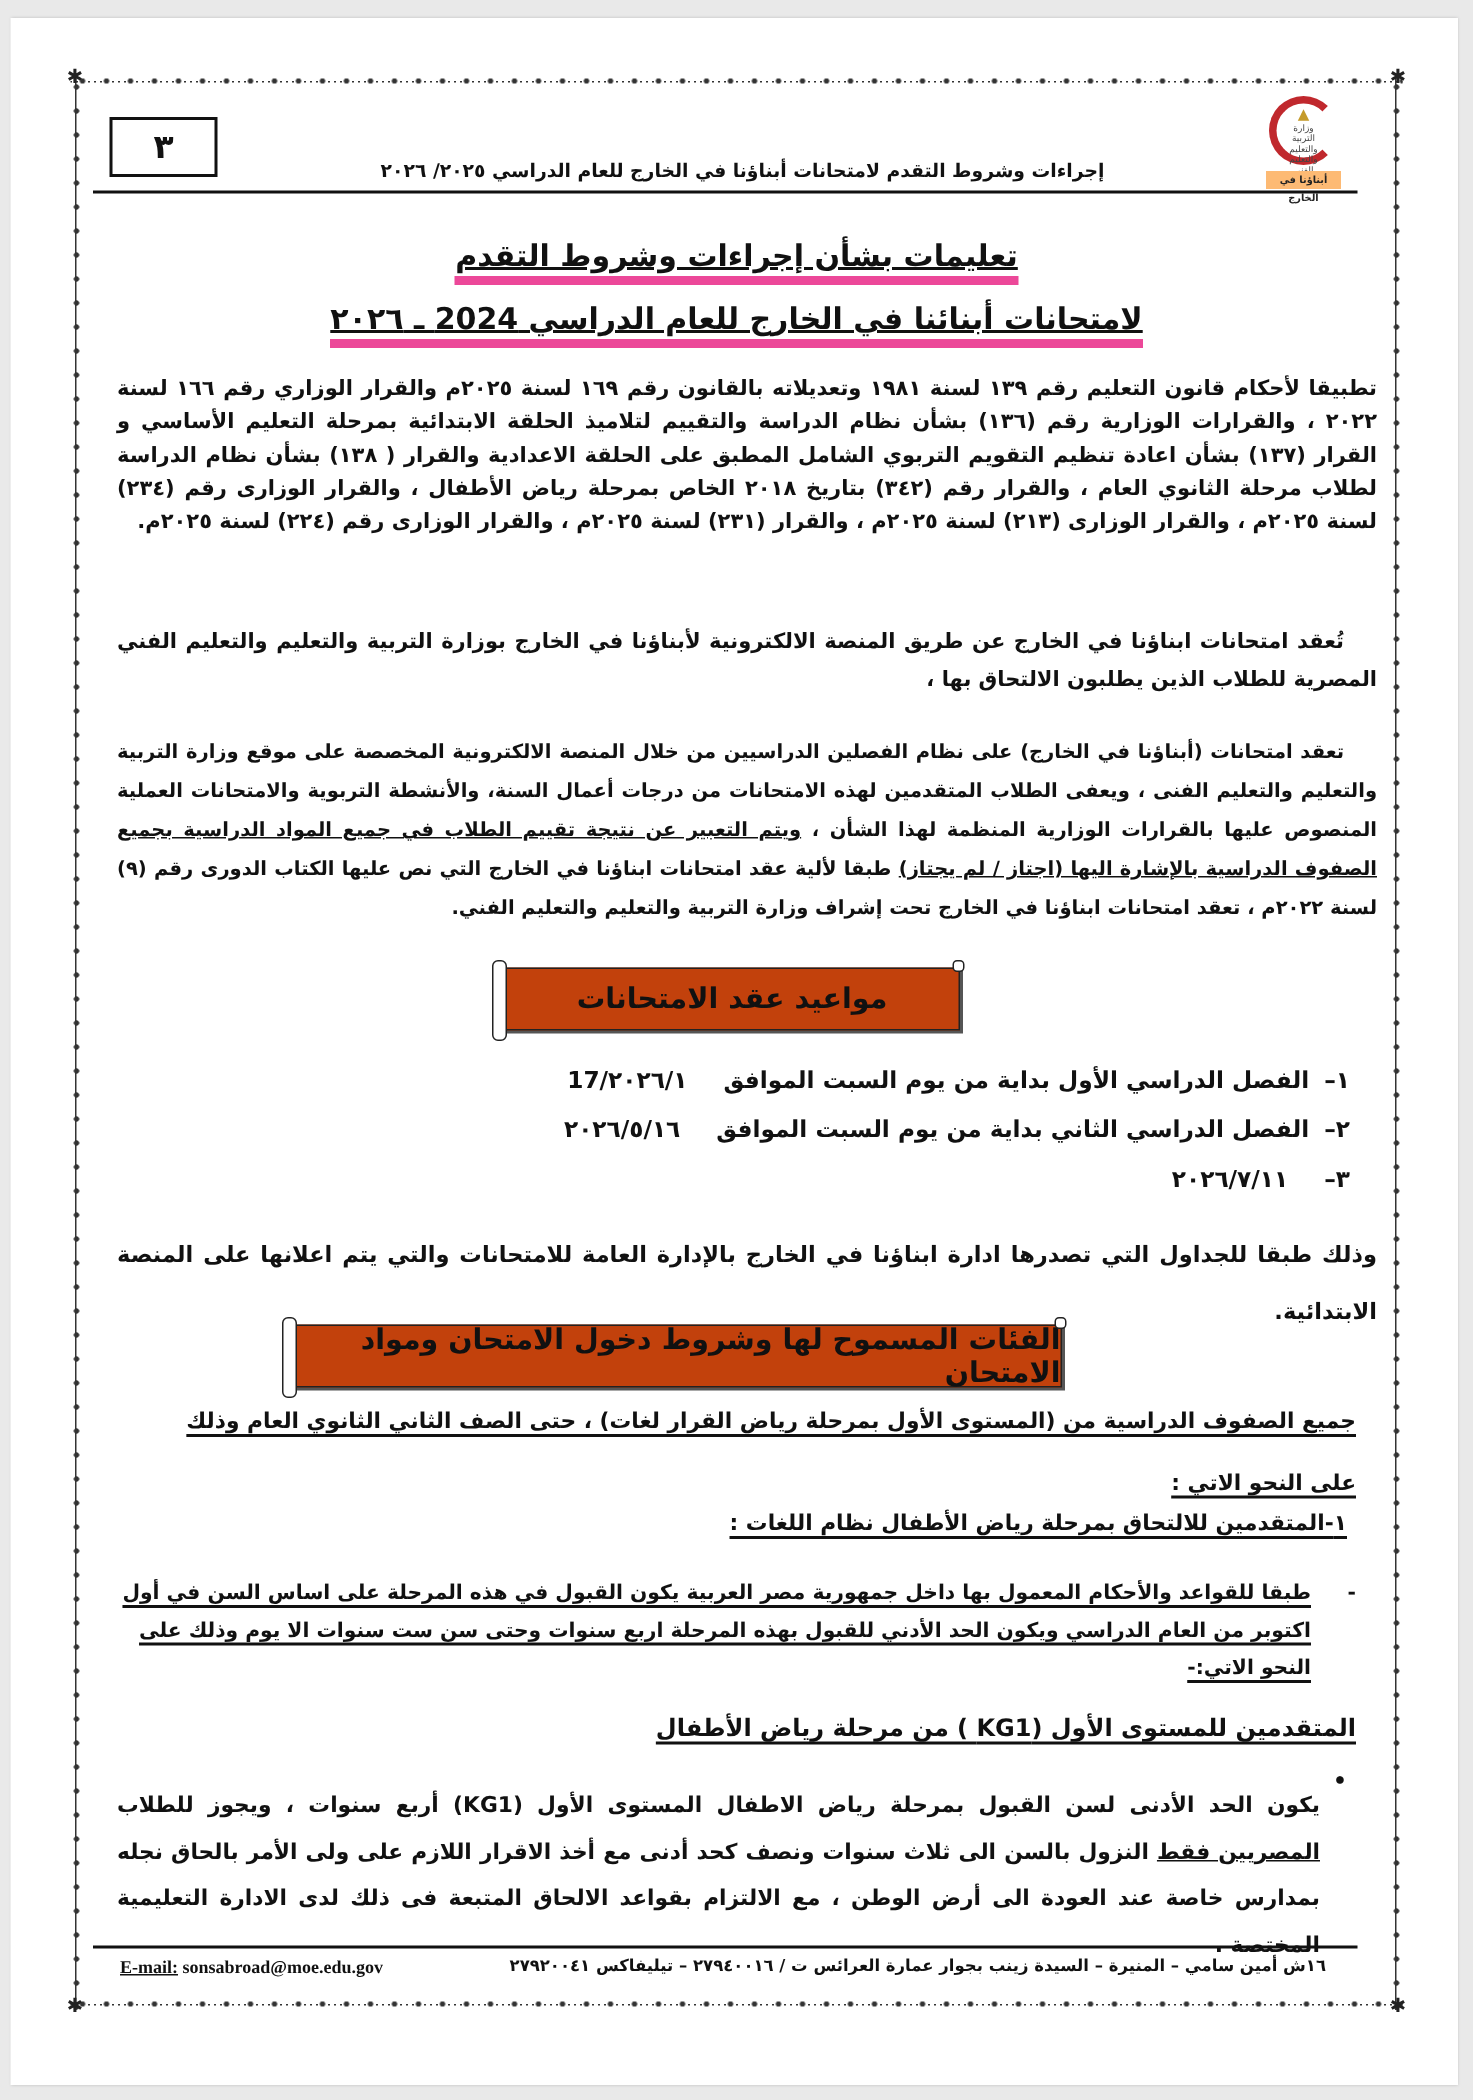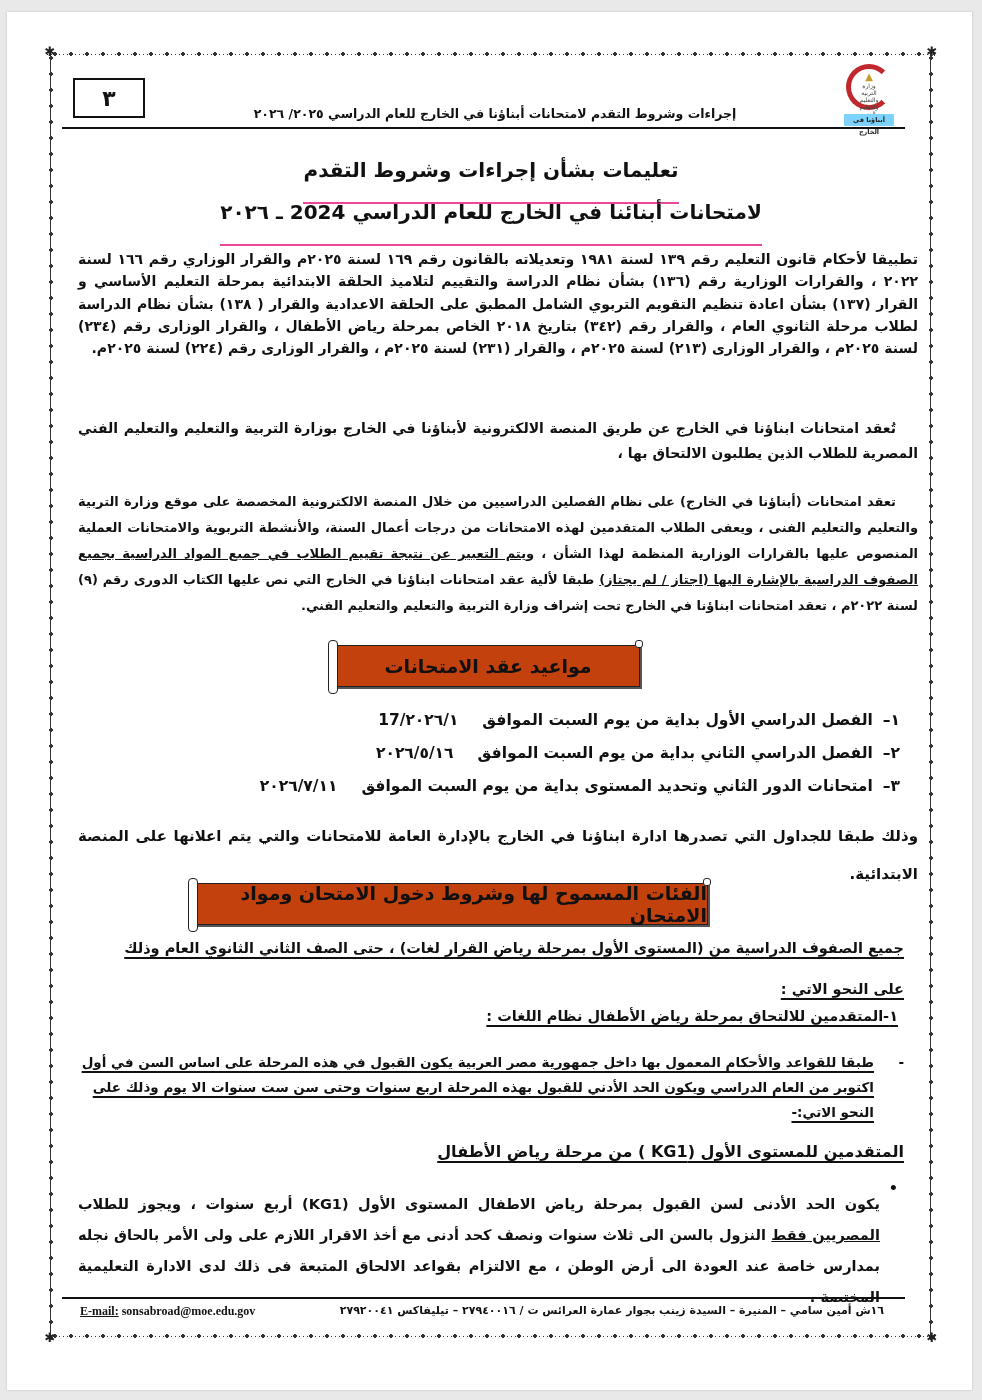--- a/index.html
+++ b/index.html
@@ -57,37 +57,37 @@
   .logo-circle {
     position:absolute; left:8px; top:2px; width:46px; height:46px; border-radius:50%;
     border:5px solid #c0282d; border-right-color:#fff; box-sizing:border-box;
   }
   .logo-inner {
     position:absolute; left:18px; top:10px; width:26px; height:30px;
     font-size:6px; line-height:7px; text-align:center; color:#444;
   }
   .logo-eagle { color:#c59b2b; font-size:10px; line-height:10px; }
   .logo-label {
-    position:absolute; left:6px; top:52px; width:50px; height:12px; background:#7dd3fc;
+    position:absolute; left:6px; top:52px; width:50px; height:12px; background:#fdba74;
     font-size:6.5px; line-height:12px; text-align:center; font-weight:bold; color:#222;
     direction:rtl;
   }
   .header-title {
     position:absolute; left:160px; top:106px; width:670px; text-align:center;
     direction:rtl; font-size:12.5px; font-weight:bold;
   }
   .header-rule {
     position:absolute; left:62px; top:127px; width:843px; height:2px; background:#111;
   }
 
   .main-title {
     position:absolute; left:0; width:982px; text-align:center; direction:rtl;
     font-weight:bold; font-size:20px;
   }
-  .main-title span { border-bottom:2px solid #ec4899; padding-bottom:20px; }
+  .main-title span { border-bottom:6px solid #ec4899; padding-bottom:2px;text-decoration:underline; }
   .title-1 { top:158px; }
   .title-2 { top:200px; }
 
   .rtl-block {
     position:absolute; left:78px; width:840px; direction:rtl; text-align:justify;
     text-align-last:right; font-weight:bold;
   }
   .para-legal { top:248px; font-size:14px; line-height:22.3px; }
   .para-platform { top:416px; font-size:14px; line-height:25px; text-indent:22px; }
   .para-system { top:489px; font-size:13px; line-height:26px; text-indent:22px; }
@@ -191,21 +191,20 @@
     <span>الفصل الدراسي الأول بداية من يوم السبت الموافق</span>
     <span class="schedule-date">٢٠٢٦/١/17</span>
   </div>
   <div class="schedule-item">
     <span>٢–</span>
     <span>الفصل الدراسي الثاني بداية من يوم السبت الموافق</span>
     <span class="schedule-date">٢٠٢٦/٥/١٦</span>
   </div>
   <div class="schedule-item">
     <span>٣–</span>
-    <span>امتحانات الدور الثاني وتحديد المستوى بداية من يوم السبت الموافق</span>
     <span class="schedule-date">٢٠٢٦/٧/١١</span>
   </div>
 </div>
 
 <div class="rtl-block para-tables">وذلك طبقا للجداول التي تصدرها ادارة ابناؤنا في الخارج بالإدارة العامة للامتحانات والتي يتم اعلانها على المنصة الابتدائية.</div>
 
 <div class="scroll-box box-categories">الفئات المسموح لها وشروط دخول الامتحان ومواد الامتحان</div>
 
 <div class="line-all-grades">
   <div><span class="ul-strong">جميع الصفوف الدراسية من (المستوى الأول بمرحلة رياض القرار لغات) ، حتى الصف الثاني الثانوي العام وذلك</span></div>

